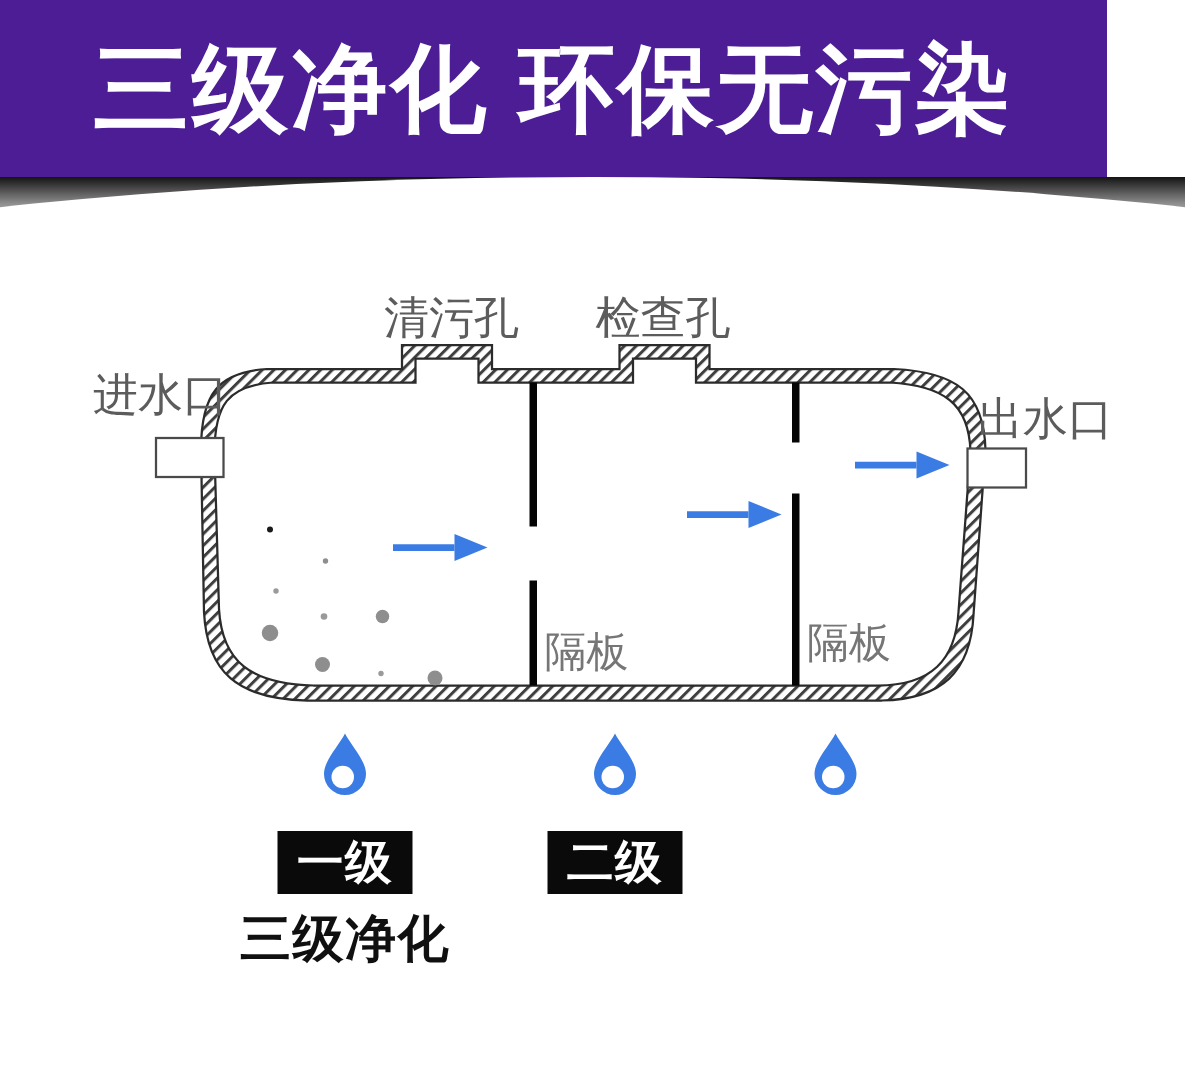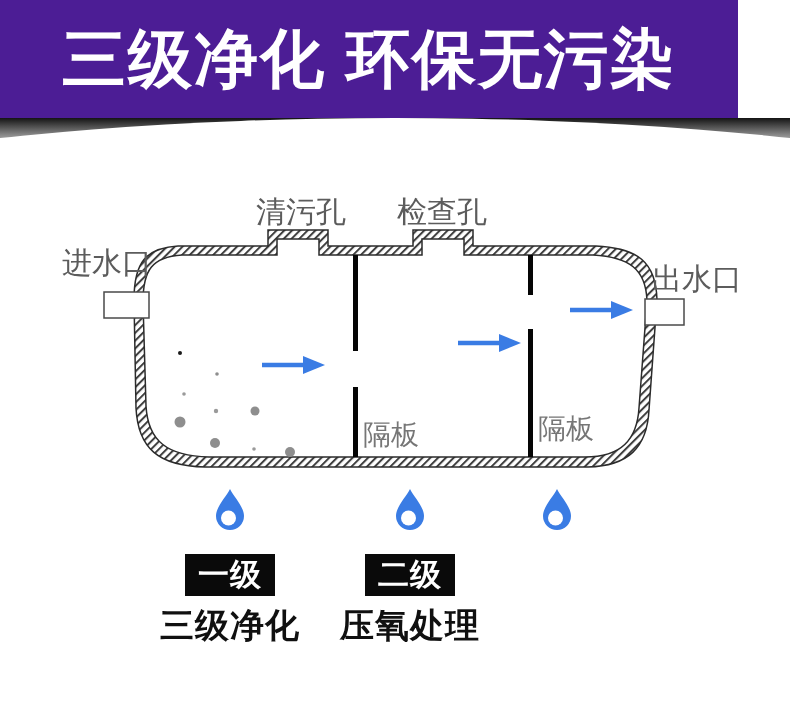--- a/index.html
+++ b/index.html
@@ -124,16 +124,15 @@
   <use href="#drop" x="410" y="510" fill="#3a7ce4"></use>
   <use href="#drop" x="557" y="510" fill="#3a7ce4"></use>
 </svg>
 
 <div class="stage-col c1">
   <span class="stage-badge">一级</span>
   <span class="stage-label">三级净化</span>
 </div>
 <div class="stage-col c2">
   <span class="stage-badge">二级</span>
-  <span class="stage-label">压氧处理</span>
 </div>
 <div class="stage-col c3">
 </div>
 
 </body></html>

